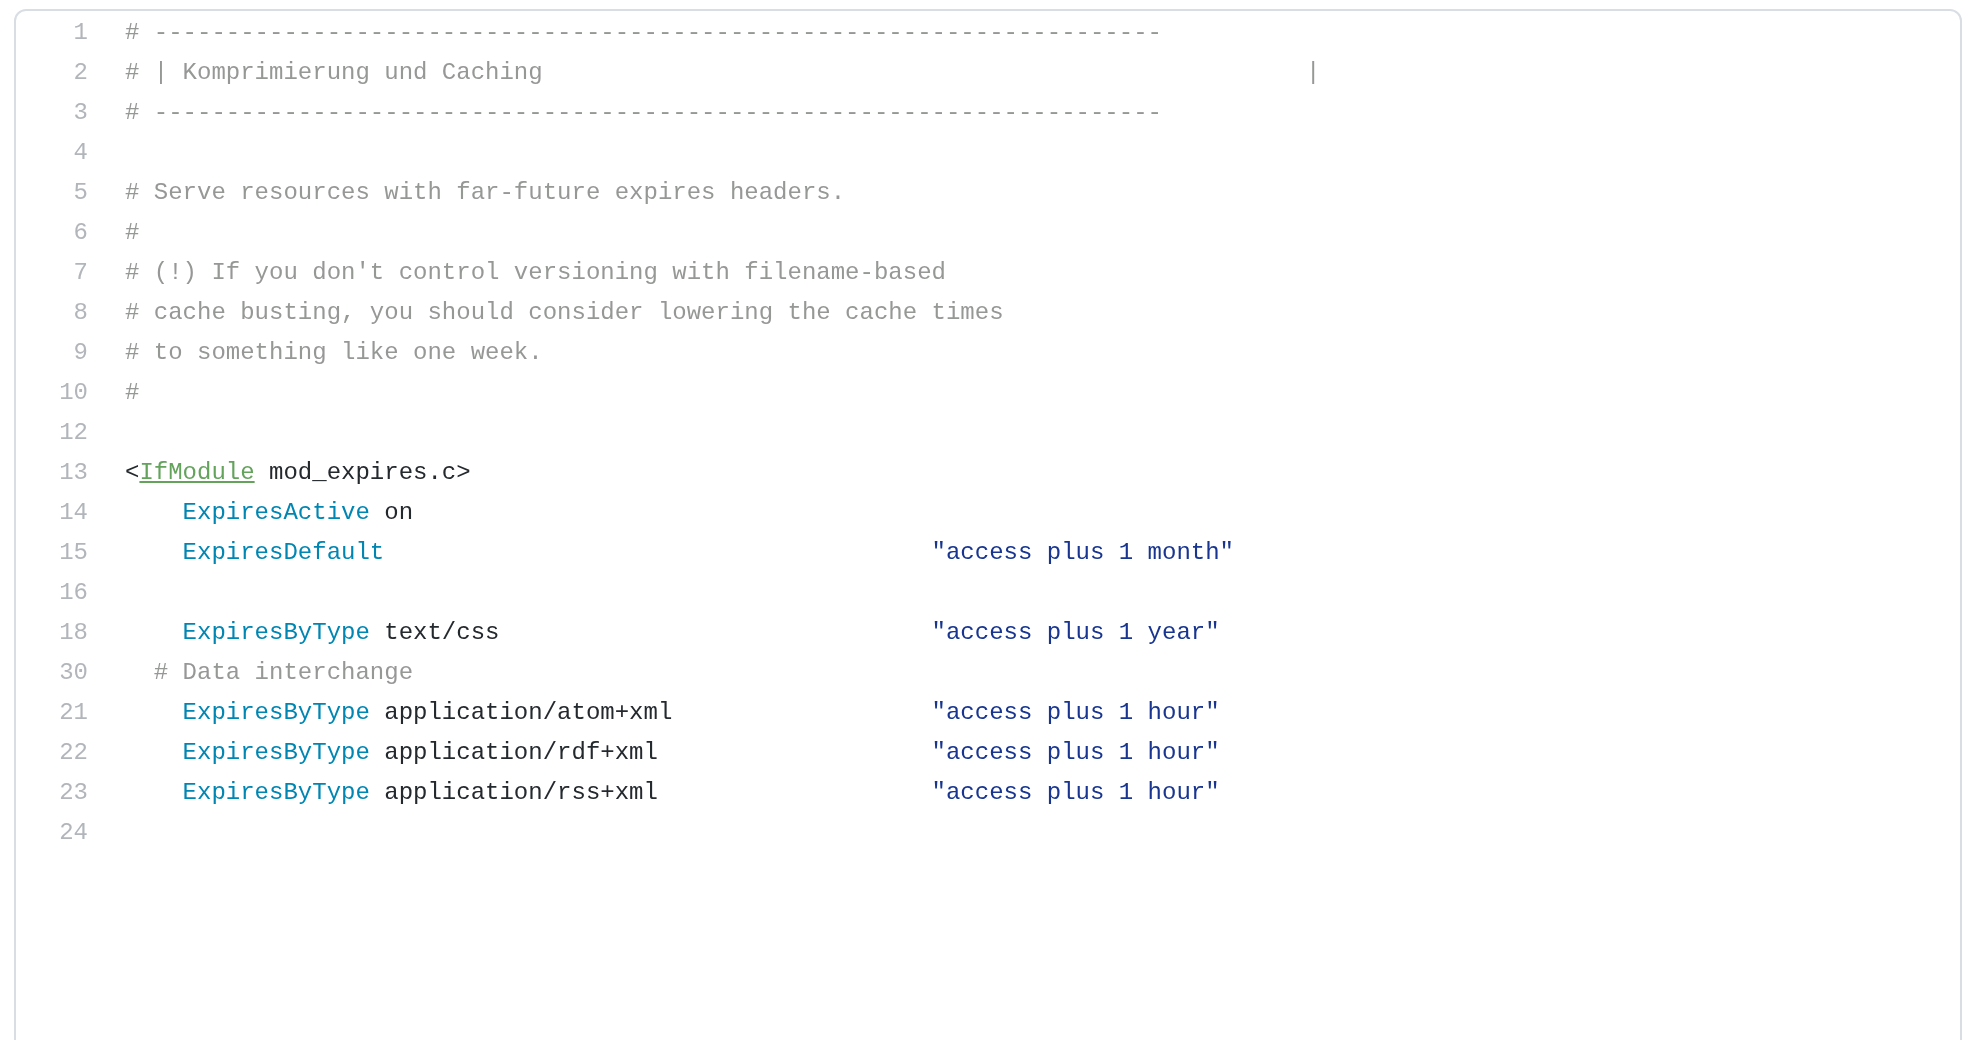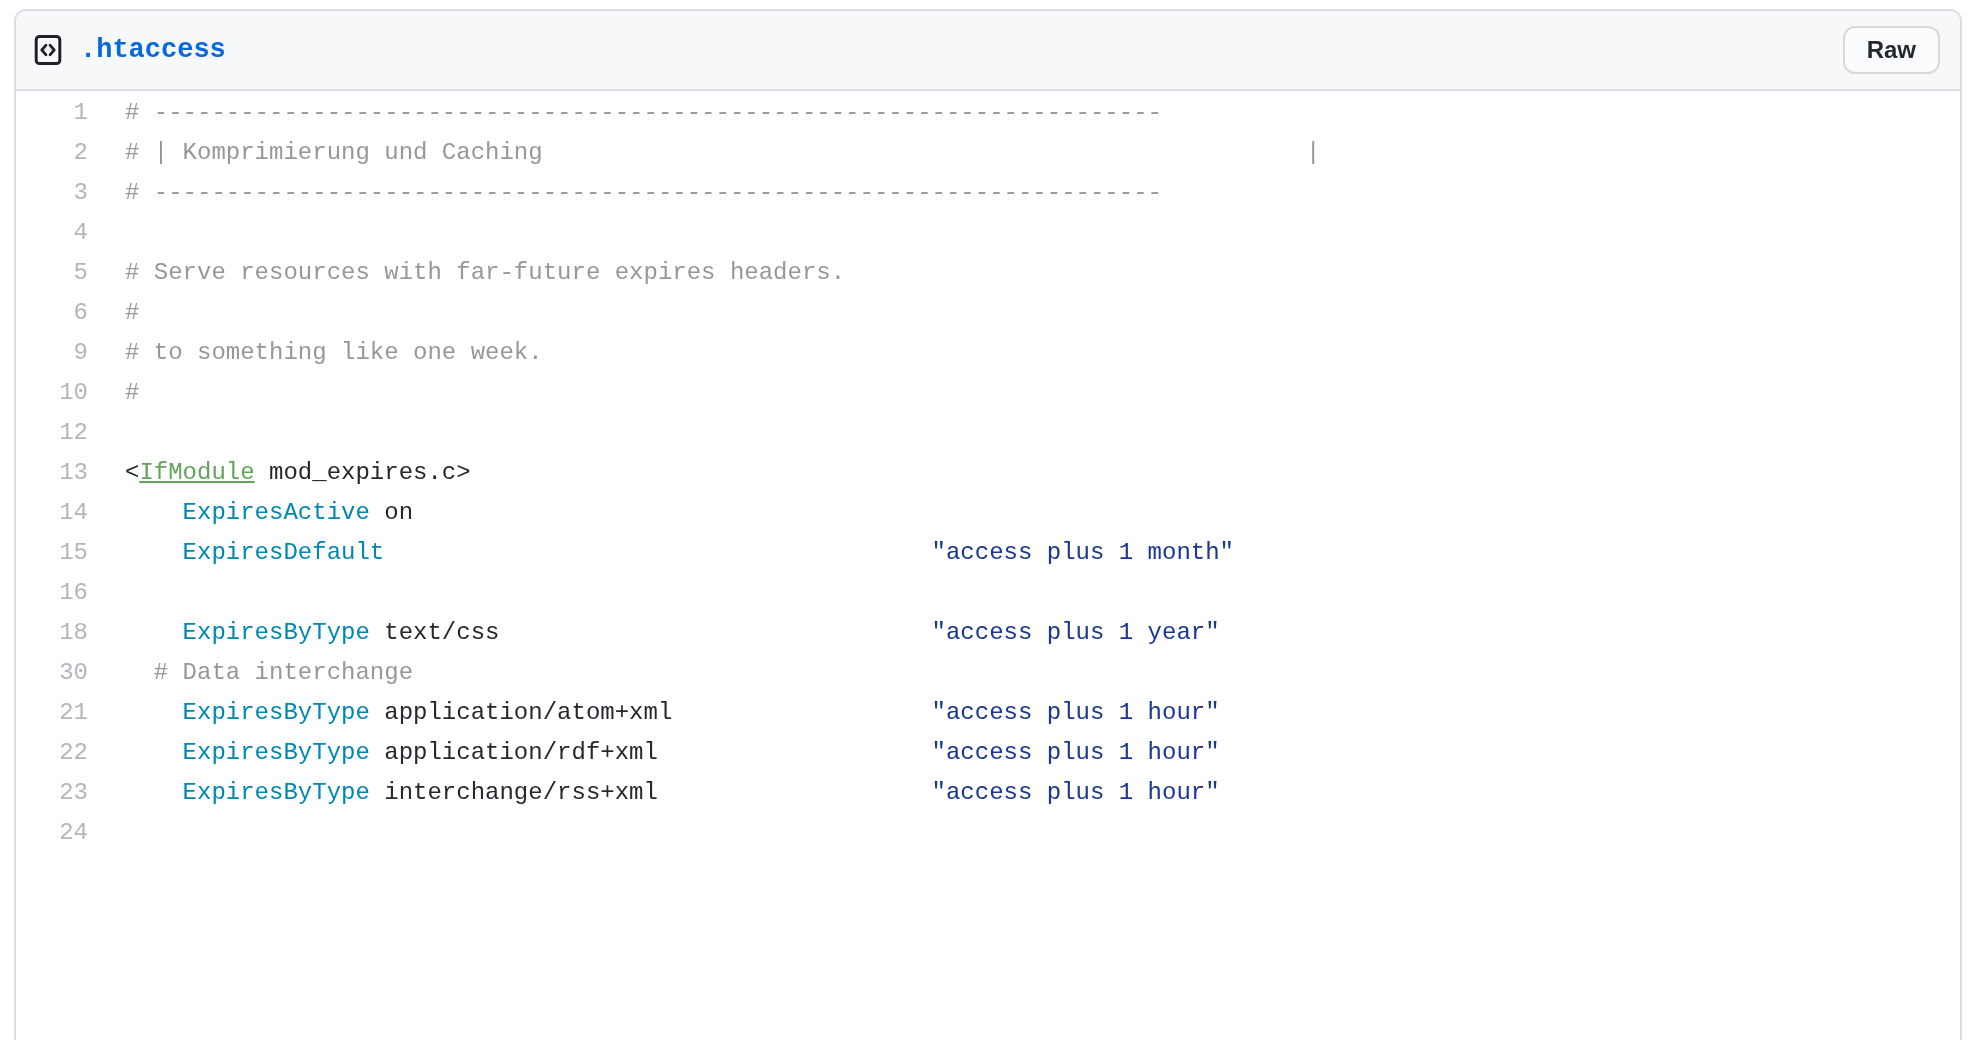--- a/index.html
+++ b/index.html
@@ -81,48 +81,38 @@
   .tok-comment   { color: var(--comment, #969896); }
   .tok-plain     { color: var(--plain, #24292e); }
   .tok-directive { color: var(--directive, #0086b3); text-align: center; }
   .tok-string    { color: var(--string, #183691); }
   .tok-tag       { color: var(--tag, #63a35c); text-decoration: underline; }
 </style>
 </head>
 <body>
 
 <div class="file-card">
-  <div class="file-header">
-    <span class="file-icon">
-      <svg width="32" height="32" viewBox="0 0 16 16" fill="none" xmlns="http://www.w3.org/2000/svg">
-        <rect x="2.1" y="1.2" width="11.8" height="13.6" rx="1.7" stroke="#1f2328" stroke-width="1.5" fill="none"></rect>
-        <path d="M7 5.6 L4.9 8 L7 10.4" stroke="#1f2328" stroke-width="1.4" fill="none" stroke-linecap="round" stroke-linejoin="round"></path>
-        <path d="M9 5.6 L11.1 8 L9 10.4" stroke="#1f2328" stroke-width="1.4" fill="none" stroke-linecap="round" stroke-linejoin="round"></path>
-      </svg>
-    </span>
-    <a class="file-name">.htaccess</a>
-    <span class="header-spacer"></span>
-    <button class="raw-button">Raw</button>
-  </div>
   <div class="code-area">
     <div>
         <div class="code-row"><span class="line-number">1</span><span class="code-cell"><span class="tok-comment"># ----------------------------------------------------------------------</span></span></div>
         <div class="code-row"><span class="line-number">2</span><span class="code-cell"><span class="tok-comment"># | Komprimierung und Caching</span>                                                     <span class="tok-comment">|</span></span></div>
         <div class="code-row"><span class="line-number">3</span><span class="code-cell"><span class="tok-comment"># ----------------------------------------------------------------------</span></span></div>
         <div class="code-row"><span class="line-number">4</span><span class="code-cell"></span></div>
         <div class="code-row"><span class="line-number">5</span><span class="code-cell"><span class="tok-comment"># Serve resources with far-future expires headers.</span></span></div>
         <div class="code-row"><span class="line-number">6</span><span class="code-cell"><span class="tok-comment">#</span></span></div>
+        <div class="code-row"><span class="line-number">7</span><span class="code-cell"><span class="tok-comment"># (!) If you don't control versioning with filename-based</span></span></div>
+        <div class="code-row"><span class="line-number">8</span><span class="code-cell"><span class="tok-comment"># cache busting, you should consider lowering the cache times</span></span></div>
         <div class="code-row"><span class="line-number">9</span><span class="code-cell"><span class="tok-comment"># to something like one week.</span></span></div>
         <div class="code-row"><span class="line-number">10</span><span class="code-cell"><span class="tok-comment">#</span></span></div>
         <div class="code-row"><span class="line-number">12</span><span class="code-cell"></span></div>
         <div class="code-row"><span class="line-number">13</span><span class="code-cell"><span class="tok-plain">&lt;</span><span class="tok-tag">IfModule</span><span class="tok-plain"> mod_expires.c&gt;</span></span></div>
         <div class="code-row"><span class="line-number">14</span><span class="code-cell"><span class="tok-plain">    </span><span class="tok-directive">ExpiresActive</span><span class="tok-plain"> on</span></span></div>
         <div class="code-row"><span class="line-number">15</span><span class="code-cell"><span class="tok-plain">    </span><span class="tok-directive">ExpiresDefault</span>                                      <span class="tok-string">"access plus 1 month"</span></span></div>
         <div class="code-row"><span class="line-number">16</span><span class="code-cell"></span></div>
         <div class="code-row"><span class="line-number">18</span><span class="code-cell"><span class="tok-plain">    </span><span class="tok-directive">ExpiresByType</span><span class="tok-plain"> text/css</span>                              <span class="tok-string">"access plus 1 year"</span></span></div>
         <div class="code-row"><span class="line-number">30</span><span class="code-cell"><span class="tok-comment">  # Data interchange</span></span></div>
         <div class="code-row"><span class="line-number">21</span><span class="code-cell"><span class="tok-plain">    </span><span class="tok-directive">ExpiresByType</span><span class="tok-plain"> application/atom+xml</span>                  <span class="tok-string">"access plus 1 hour"</span></span></div>
         <div class="code-row"><span class="line-number">22</span><span class="code-cell"><span class="tok-plain">    </span><span class="tok-directive">ExpiresByType</span><span class="tok-plain"> application/rdf+xml</span>                   <span class="tok-string">"access plus 1 hour"</span></span></div>
-        <div class="code-row"><span class="line-number">23</span><span class="code-cell"><span class="tok-plain">    </span><span class="tok-directive">ExpiresByType</span><span class="tok-plain"> interchange/rss+xml</span>                   <span class="tok-string">"access plus 1 hour"</span></span></div>
+        <div class="code-row"><span class="line-number">23</span><span class="code-cell"><span class="tok-plain">    </span><span class="tok-directive">ExpiresByType</span><span class="tok-plain"> application/rss+xml</span>                   <span class="tok-string">"access plus 1 hour"</span></span></div>
         <div class="code-row"><span class="line-number">24</span><span class="code-cell"></span></div>
       </div>
   </div>
 </div>
 
 </body></html>

